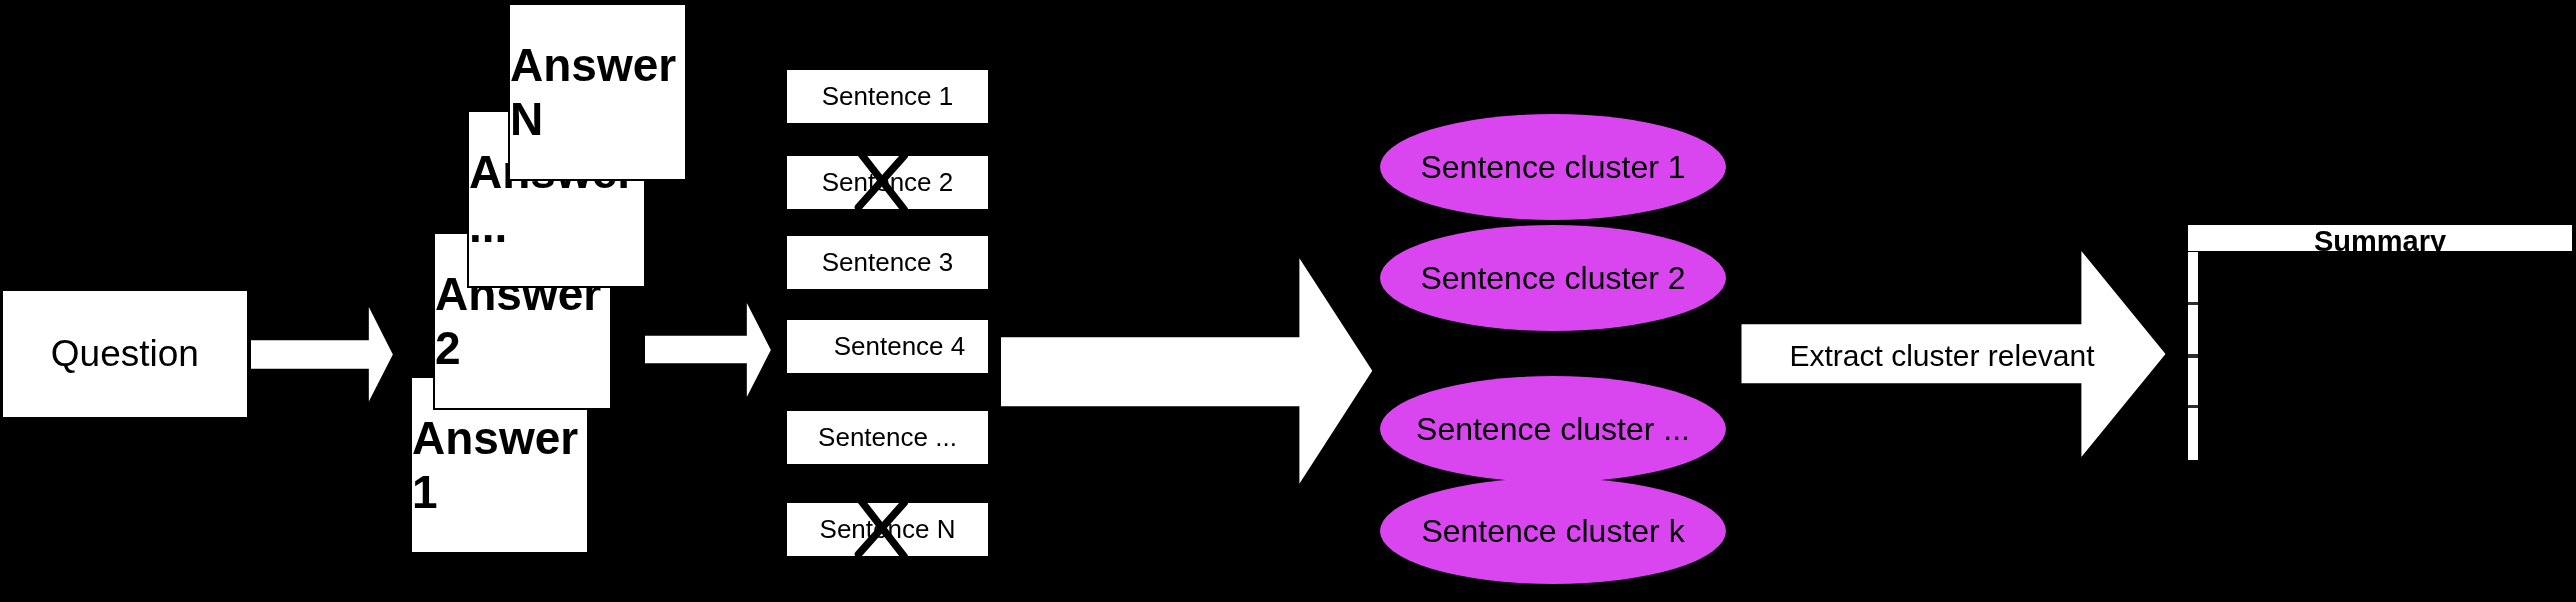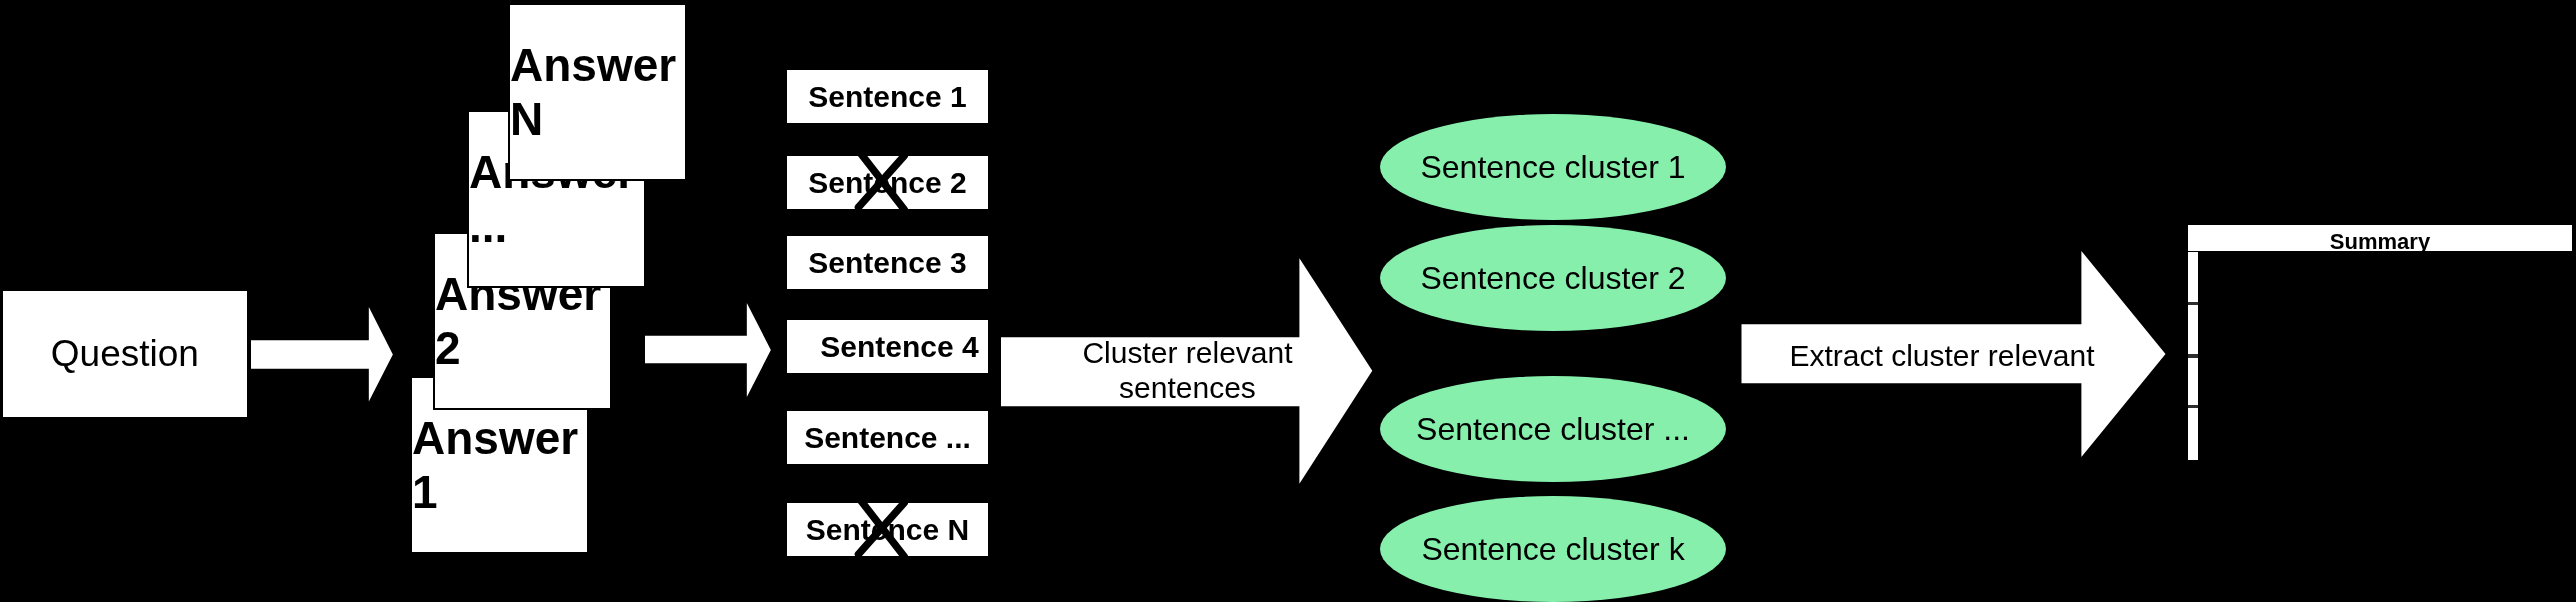--- a/index.html
+++ b/index.html
@@ -31,22 +31,21 @@
     display: flex; align-items: center; justify-content: center;
     font-size: 46px;
     font-weight: bold;
   }
   .answer-1 { left: 410px; top: 376px; z-index: 1; }
   .answer-2 { left: 433px; top: 232px; z-index: 2; }
   .answer-3 { left: 467px; top: 110px; z-index: 3; }
   .answer-4 { left: 508px; top: 2.9px;  z-index: 4; }
   .sentence-box {
     left: 787px; width: 201px; height: 53px;
-    font-size: 30px;
-    font-weight: bold;
+    font-size: 26px;
   }
   .sentence-0 { top: 70px; }
   .sentence-1 { top: 156px; }
   .sentence-2 { top: 236px; text-align: center; }
   .sentence-3 { top: 320px; padding-left: 24px; }
   .sentence-4 { top: 411px; }
   .sentence-5 { top: 503px; }
   .cross-svg {
     position: absolute;
     left: 68px; top: -5.7px;
@@ -64,35 +63,35 @@
     text-align: center;
     font-size: 30px;
     line-height: 35px;
     color: #000;
     z-index: 5;
   }
   .cluster-arrow-label { left: 1001px; top: 335px; width: 373px; }
   .extract-arrow-label { left: 1744px; top: 340px; width: 396px; line-height: 32px; }
   .cluster-ellipse {
     left: 1380px; width: 346px; height: 106px;
-    background: #86efac;
+    background: #d946ef;
     border-radius: 50%;
     display: flex; align-items: center; justify-content: center;
     font-size: 32px;
   }
   .cluster-0 { top: 114px; }
   .cluster-1 { top: 225px; }
   .cluster-2 { top: 376px; }
-  .cluster-3 { top: 496px; }
+  .cluster-3 { top: 478px; }
   .summary-header {
     left: 2188px; top: 225px; width: 384px; height: 26px;
     background: #ffffff;
     overflow: hidden;
     display: flex; align-items: flex-start; justify-content: center;
-    font-size: 22px; font-weight: bold;
+    font-size: 29px; font-weight: bold;
     line-height: 33px;
   }
   .summary-strip {
     left: 2188px; top: 252px; width: 9.7px; height: 208px;
     background: #2e2e2e;
     display: flex; flex-direction: column;
   }
   .summary-row { background: #ffffff; width: 100%; }
   .summary-row-0 { height: 50px; margin-bottom: 3.4px; }
   .summary-row-1 { height: 49px; margin-bottom: 3.4px; }
@@ -152,24 +151,20 @@
     <span>Sentence N</span>
     <svg class="cross-svg" viewBox="0 0 96 110">
       <line x1="10" y1="6" x2="86" y2="104" stroke="#000" stroke-width="13" stroke-linecap="round"></line>
       <line x1="86" y1="10" x2="6" y2="100" stroke="#000" stroke-width="13" stroke-linecap="round"></line>
     </svg>
   </div>
 
   <svg class="arrow-svg big-arrow-1" width="373" height="227" viewBox="0 0 650 395">
     <polygon points="0,138 520,138 520,0 647,196 520,393 520,258 0,258" fill="#ffffff"></polygon>
   </svg>
-  <div class="big-arrow-label cluster-arrow-label">
-    <div>Cluster relevant</div>
-    <div>sentences</div>
-  </div>
 
   <div class="shape cluster-ellipse cluster-0">
     <span>Sentence cluster 1</span>
   </div>
   <div class="shape cluster-ellipse cluster-1">
     <span>Sentence cluster 2</span>
   </div>
   <div class="shape cluster-ellipse cluster-2">
     <span>Sentence cluster ...</span>
   </div>

